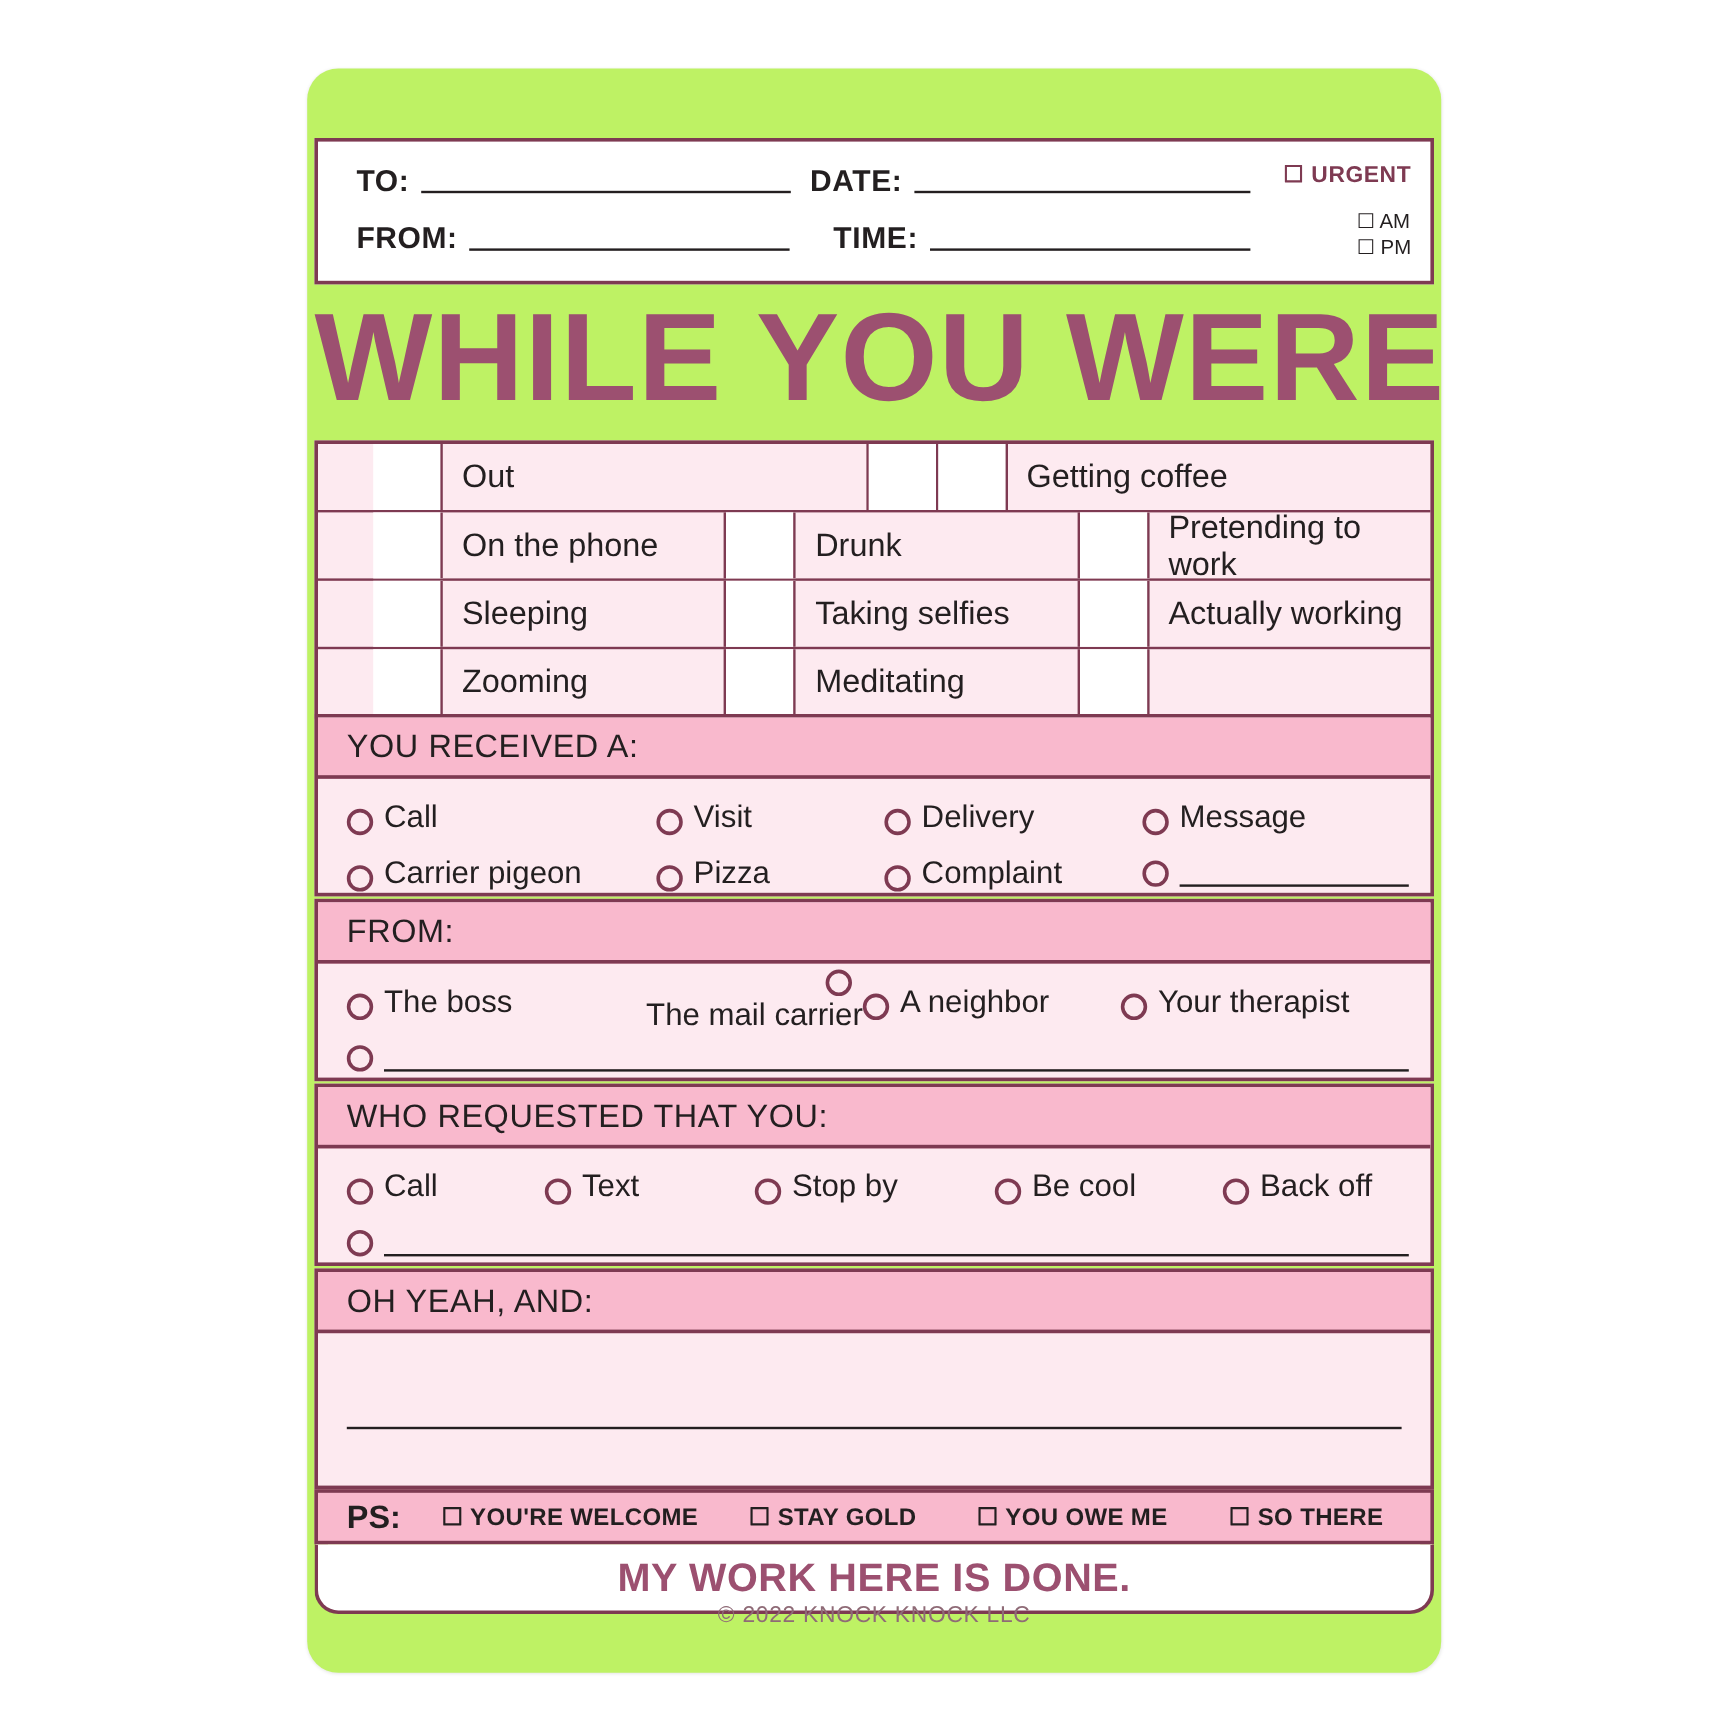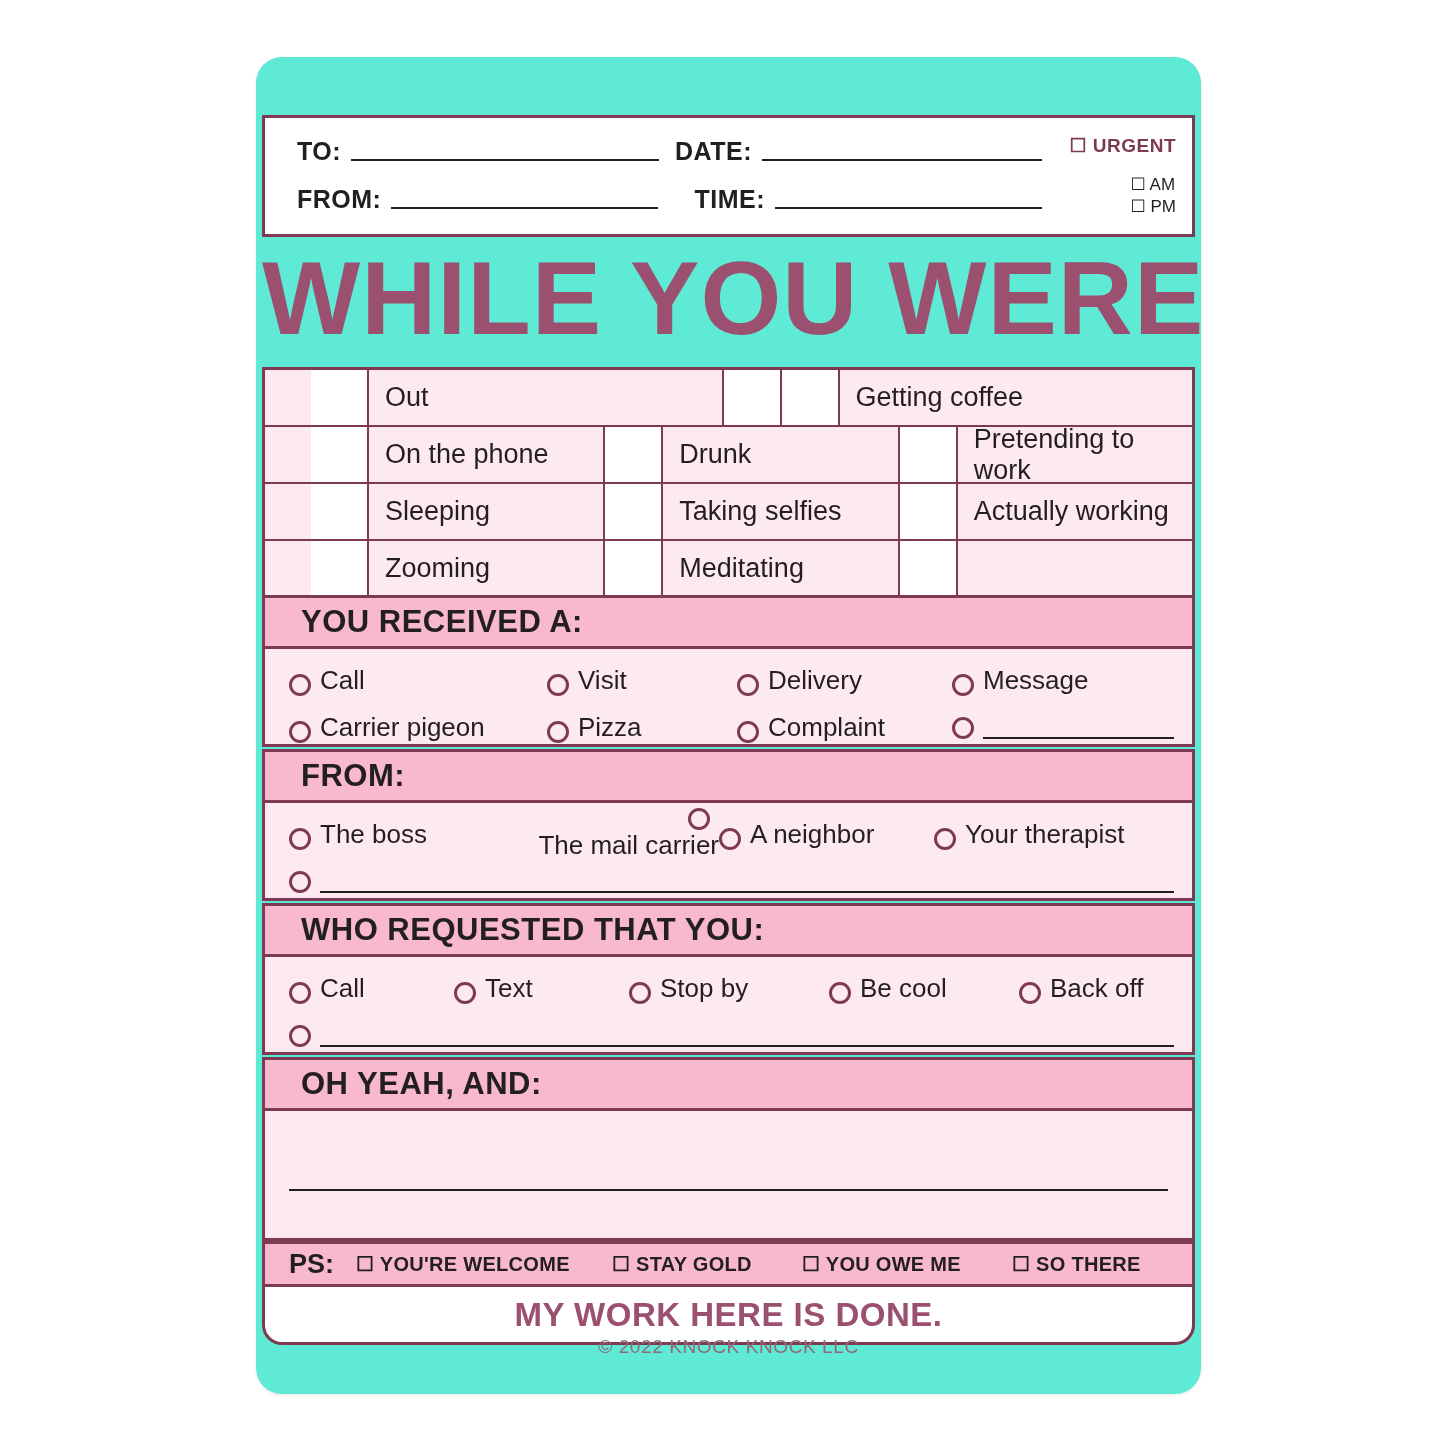--- a/index.html
+++ b/index.html
@@ -15,21 +15,21 @@
     width: 1445px;
     height: 1445px;
     background: #ffffff;
   }
   .pad {
     position: absolute;
     left: 256px;
     top: 57px;
     width: 945px;
     height: 1337px;
-    background: #5eead4;
+    background: #bef264;
     border-radius: 26px;
     box-shadow: 0 1px 3px rgba(0,0,0,0.10);
   }
   .inner {
     position: absolute;
     left: 6px;
     right: 6px;
     top: 58px;
     bottom: 86px;
   }
@@ -148,23 +148,23 @@
     border: 3px solid #7e3a52;
     box-sizing: border-box;
     background: #fdeaf0;
   }
   .band {
     background: #f9b9cd;
     border-bottom: 3px solid #7e3a52;
     height: 48px;
     display: flex;
     align-items: center;
-    padding-left: 36px;
-    font-weight: bold;
-    font-size: 31px;
+    padding-left: 24px;
+    font-weight: normal;
+    font-size: 27px;
     color: #231f20;
     letter-spacing: 0.5px;
   }
   .opts {
     padding: 0;
   }
   .optrow {
     display: flex;
     align-items: center;
     height: 47px;
@@ -209,21 +209,21 @@
     background: #f9b9cd;
     height: 46px;
     display: flex;
     align-items: center;
   }
   .ps-label {
     font-weight: bold;
     font-size: 27px;
     color: #231f20;
     margin-left: 24px;
-    margin-right: 22px;
+    margin-right: 34px;
   }
   .ps-item {
     font-size: 20px;
     font-weight: bold;
     color: #231f20;
     letter-spacing: 0.3px;
     white-space: nowrap;
   }
 
   

